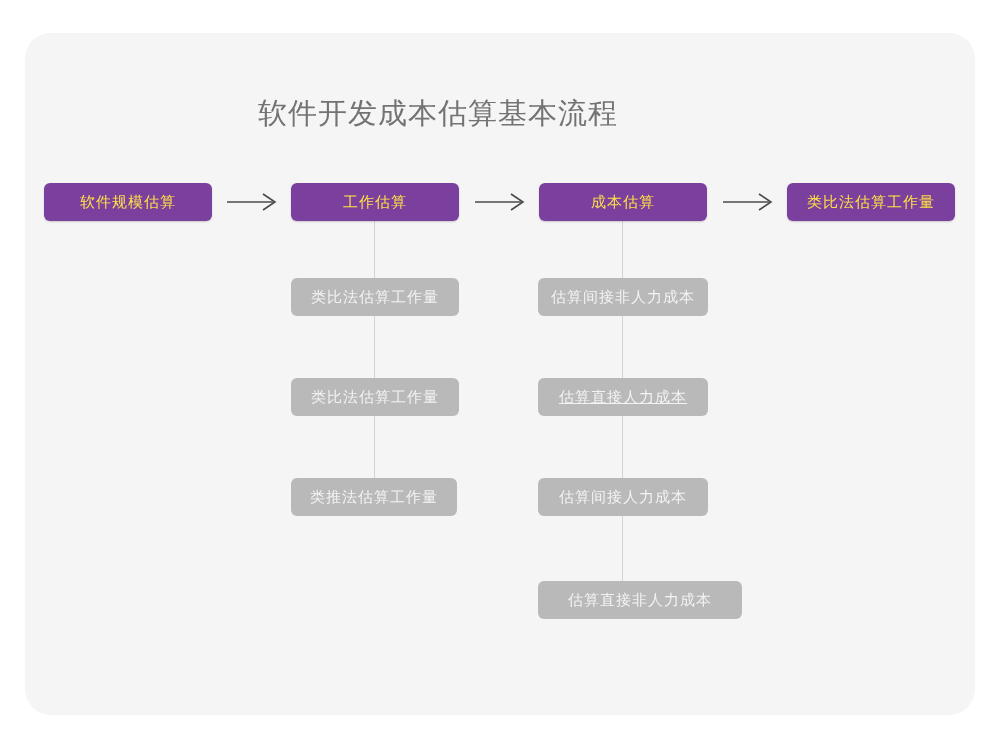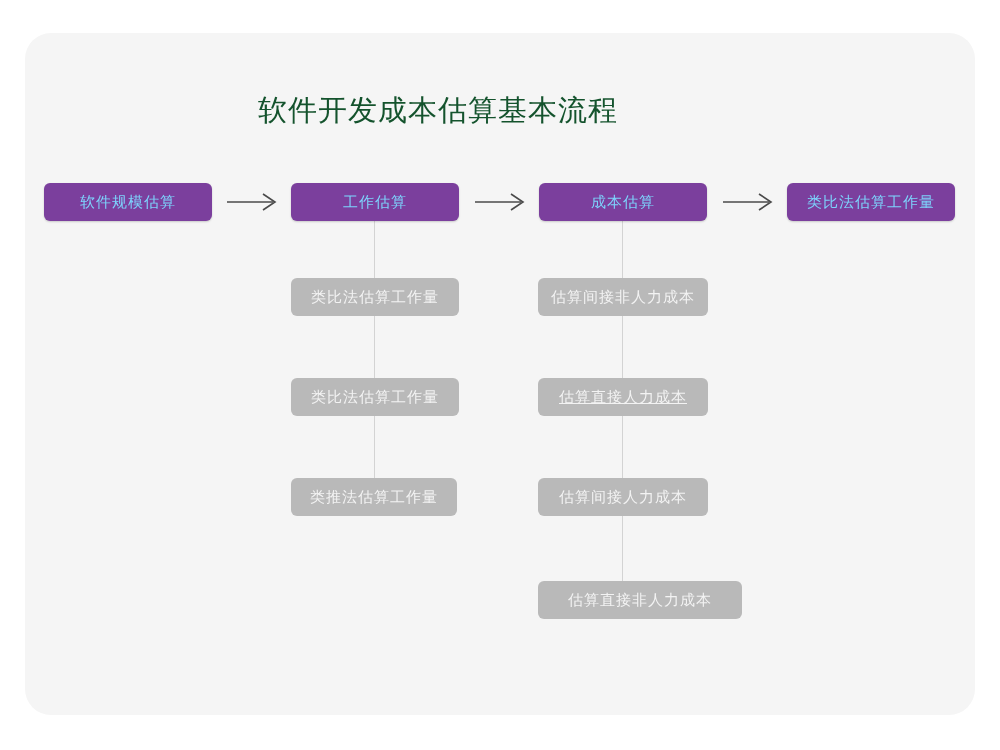--- a/index.html
+++ b/index.html
@@ -31,24 +31,23 @@
   }
 
   .chart-title {
     position: absolute;
     left: 0;
     top: 93px;
     width: 876px;
     text-align: center;
     font-size: 29px;
     line-height: 40px;
-    color: #14532d;
+    color: #737373;
     letter-spacing: 1px;
     font-weight: 400;
-    font-family: Liberation Mono, monospace;
   }
 
   
   .connector {
     position: absolute;
     width: 1px;
     background: #d3d3d3;
   }
 
   
@@ -67,21 +66,21 @@
     align-items: center;
     justify-content: center;
     box-sizing: border-box;
     border-radius: 6px;
     font-size: 15px;
     letter-spacing: 1px;
     white-space: nowrap;
   }
   .node.primary {
     background: #7b3f9d;
-    color: #7dd3fc;
+    color: #fde047;
     height: 38px;
     box-shadow: 0 1px 2px rgba(0,0,0,0.18);
   }
   .node.secondary {
     background: #b9b9b9;
     color: #f3f3f3;
     height: 38px;
   }
 </style>
 </head>

